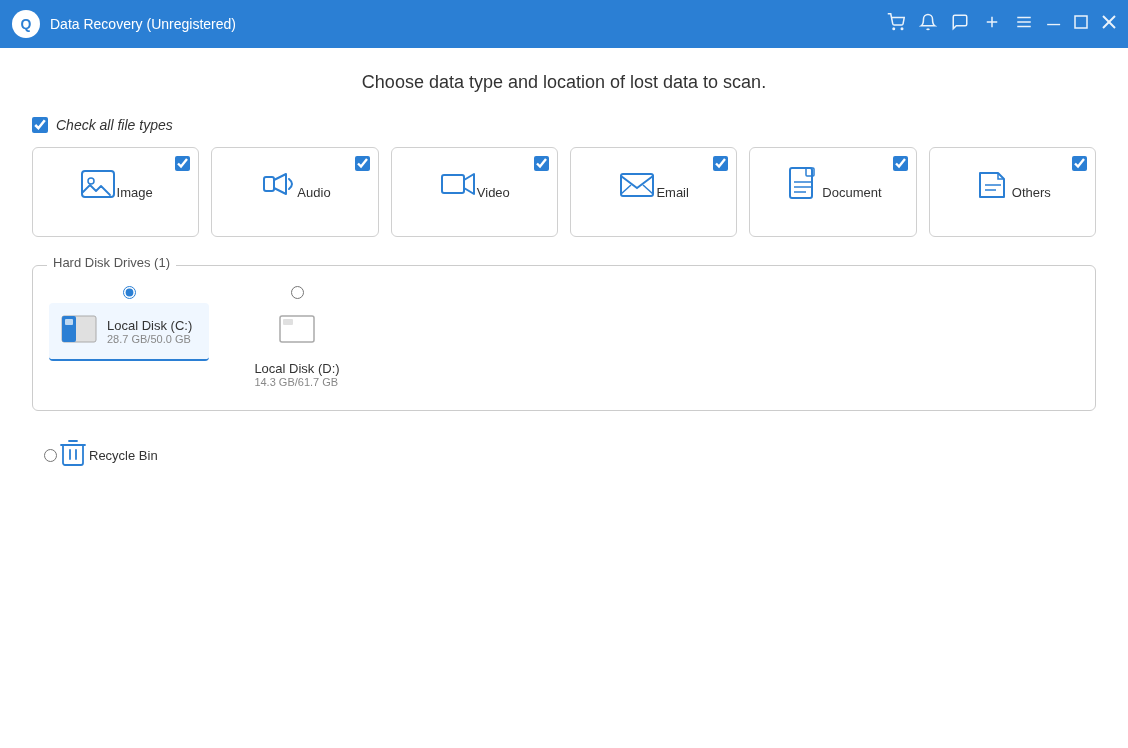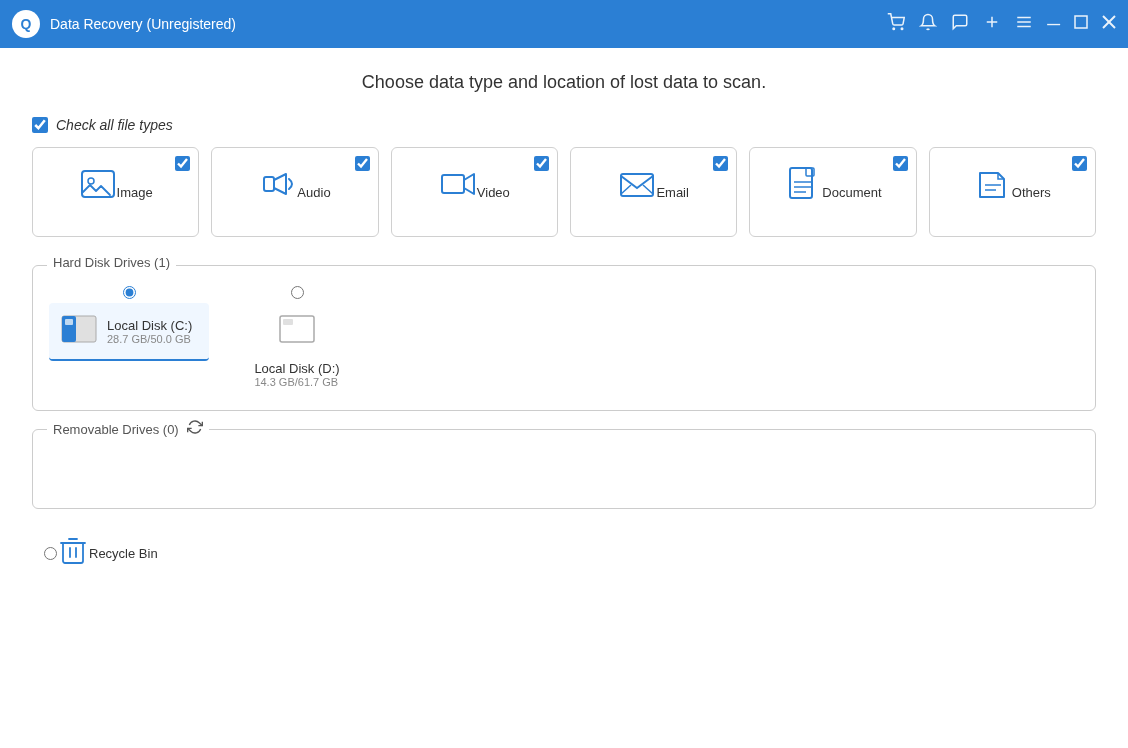--- a/index.html
+++ b/index.html
@@ -339,32 +339,20 @@
           <div>
             <div style="font-size:13px; color:#333; font-weight:500;">Local Disk (D:)</div>
             <div style="font-size:11px; color:#888;">14.3 GB/61.7 GB</div>
           </div>
         </div>
       </div>
 
     </div>
   </div>
 
-  <div class="section-box removable-empty">
-    <div class="section-label">
-      <span>Removable Drives (0)</span>
-      <span class="refresh-icon" title="Refresh">
-        <svg width="16" height="16" viewBox="0 0 24 24" fill="none" stroke="#555" stroke-width="2">
-          <path d="M23 4v6h-6"></path>
-            <path d="M1 20v-6h6"></path>
-          <path d="M3.51 9a9 9 0 0 1 14.85-3.36L23 10M1 14l4.64 4.36A9 9 0 0 0 20.49 15"></path>
-        </svg>
-      </span>
-    </div>
-  </div>
 
   <div class="recycle-section">
     <input type="radio" name="drive" style="accent-color: rgb(43, 127, 212); cursor: pointer;">
     <div>
       <svg width="28" height="32" viewBox="0 0 28 32" fill="none">
         <path d="M4 8h20v18a2 2 0 0 1-2 2H6a2 2 0 0 1-2-2V8z" stroke="#2b7fd4" stroke-width="1.8" fill="none"></path>
         <path d="M2 8h24M10 4h8M11 13v9M17 13v9" stroke="#2b7fd4" stroke-width="1.8" stroke-linecap="round"></path>
       </svg>
     </div>
     <span class="recycle-label">Recycle Bin</span>

